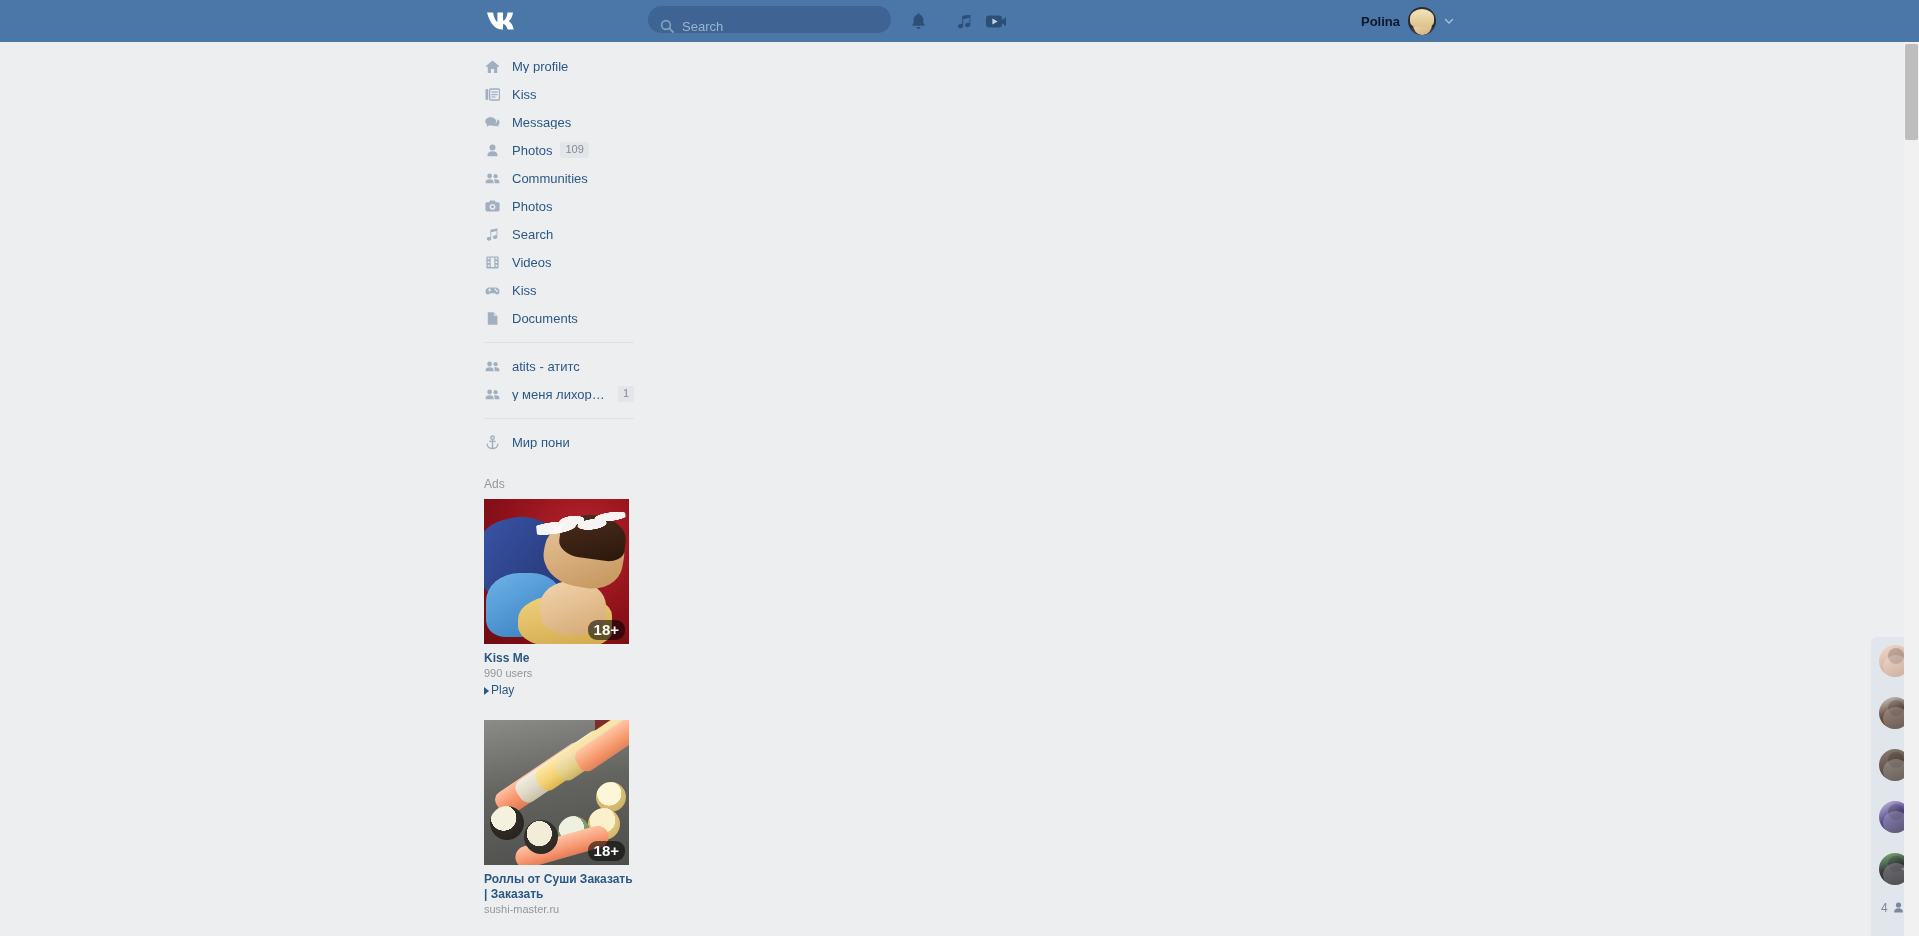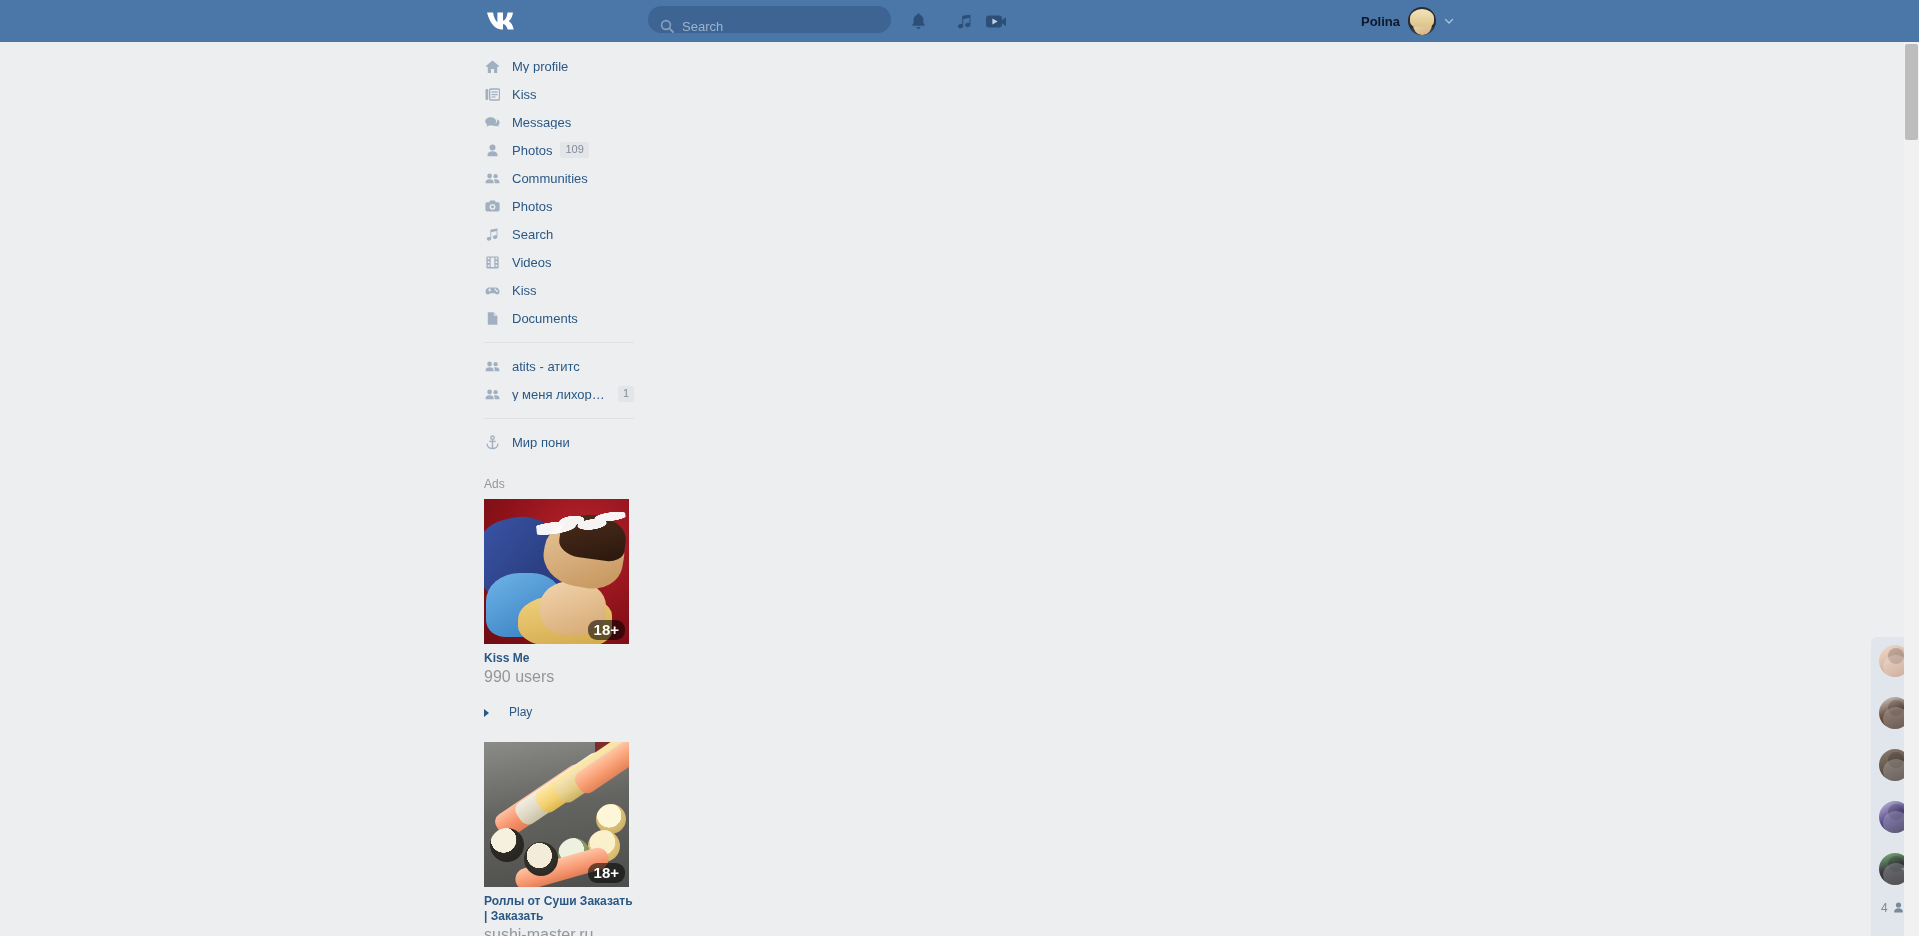--- a/index.html
+++ b/index.html
@@ -146,26 +146,26 @@
     border-radius: 9px;
     padding: 2px 6px 3px;
     line-height: 1;
   }
   .ad-title {
     font-size: 12px; color: #2a5885; font-weight: bold;
     line-height: 1.18; cursor: pointer;
     margin-bottom: 2px;
   }
   .ad-sub {
-    font-size: 16px; color: #939799; line-height: 1.2;
+    font-size: 11px; color: #939799; line-height: 1.2;
   }
   .ad-play {
     font-size: 12px; color: #2a5885; line-height: 1.25;
-    margin-top: 19px; cursor: pointer;
-    display: flex; align-items: center; gap: 20px;
+    margin-top: 3px; cursor: pointer;
+    display: flex; align-items: center; gap: 2px;
   }
   .ad-play .tri {
     width: 0; height: 0;
     border-left: 5px solid #2a5885;
     border-top: 4px solid transparent;
     border-bottom: 4px solid transparent;
   }
 
   
   #ad-art-kiss {

